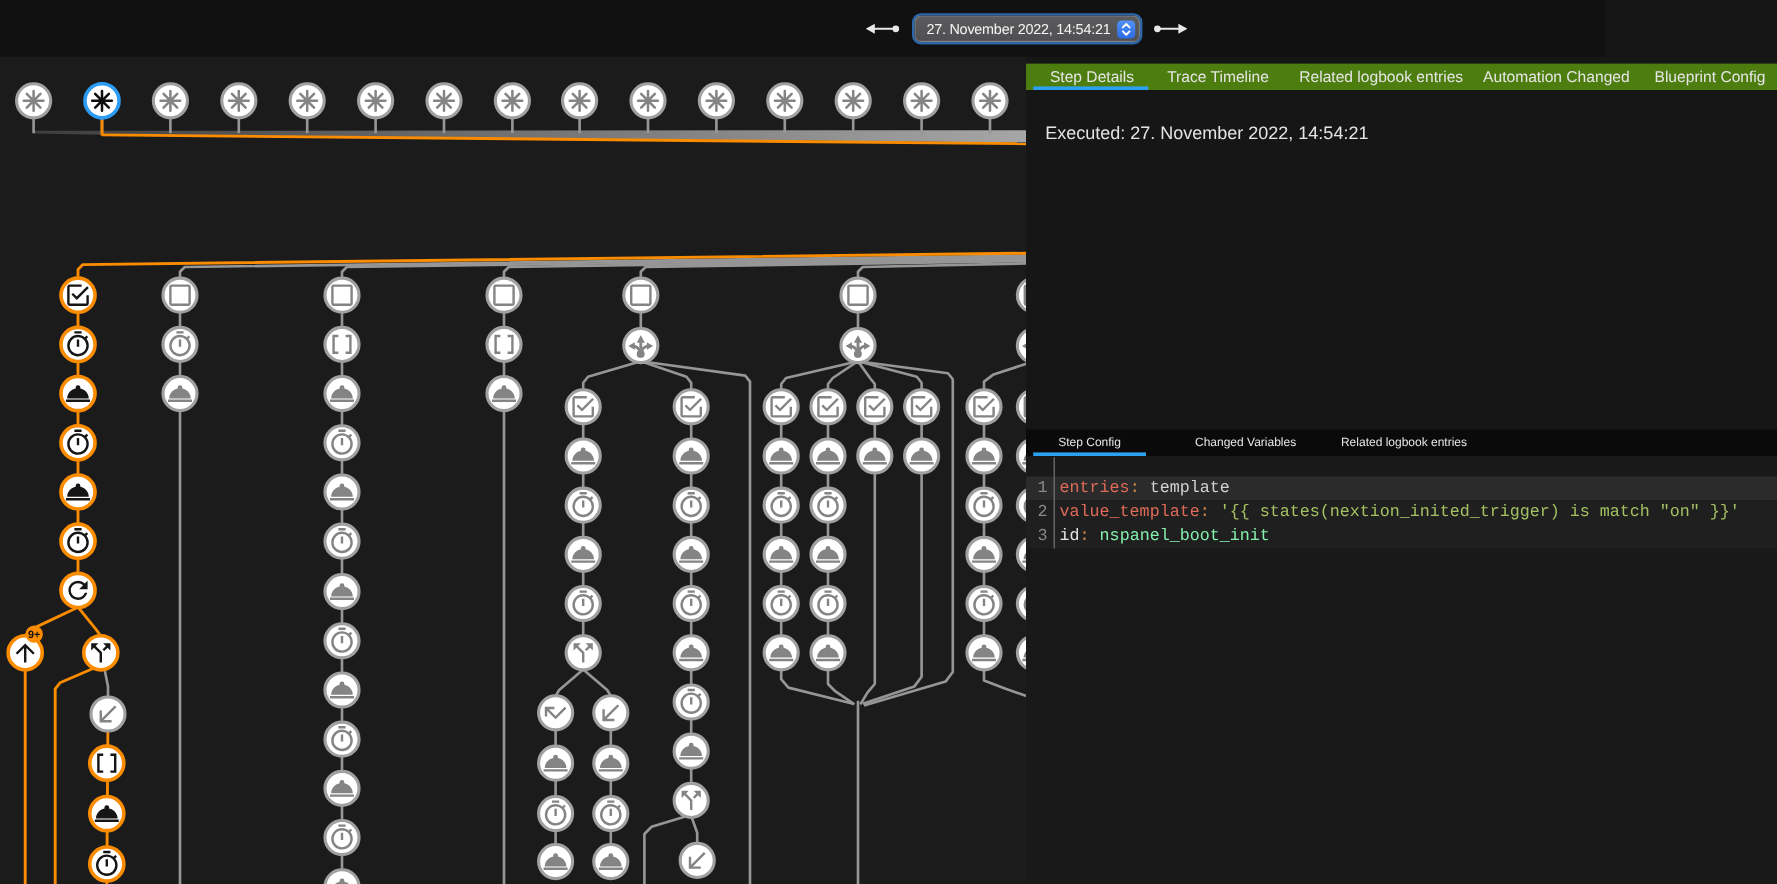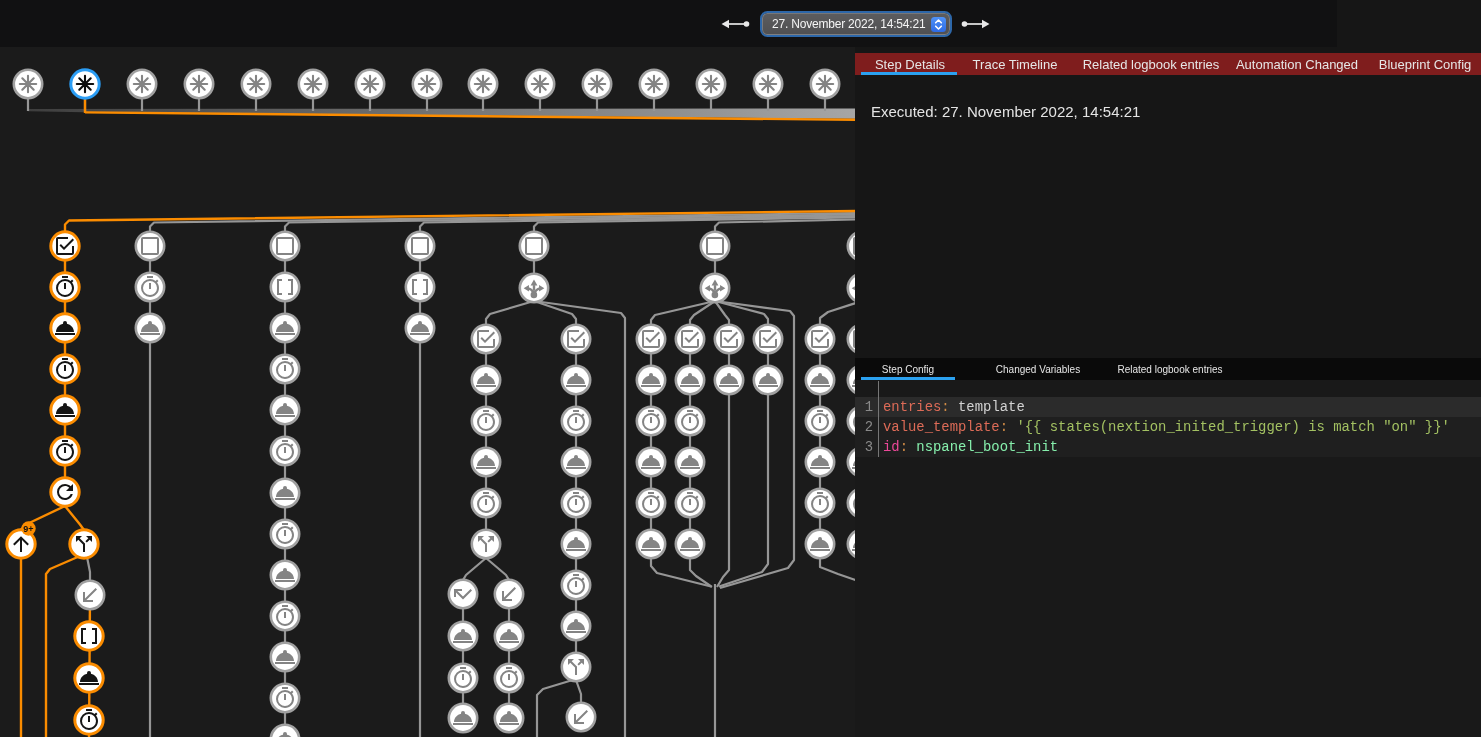--- a/index.html
+++ b/index.html
@@ -741,21 +741,21 @@
 <g transform="translate(862,544)">
       <circle r="14.2" fill="#fff" stroke="#a0a0a0" stroke-width="2.6"></circle>
       <g color="#848484" fill="currentColor" transform="translate(-12,-12)">
         <use href="#i-bell"></use>
       </g>
     </g>
 <circle cx="28.5" cy="528.5" r="7.2" fill="#fb8c00"></circle>
 <text x="28.5" y="531.6" font-family="Liberation Sans, sans-serif" font-size="9" font-weight="bold" fill="#111" text-anchor="middle">9+</text>
 </svg>
 <div style="position:absolute;left:855px;top:47px;width:626px;height:690px;background:#161616;font-family:'Liberation Sans',sans-serif">
-    <div style="position:absolute;left:0;top:6px;width:626px;height:22px;background:#7f1d1d;font-size:13px;color:#e6e6e6">
+    <div style="position:absolute;left:0;top:6px;width:626px;height:22px;background:#4d7c0f;font-size:13px;color:#e6e6e6">
       <span style="position:absolute;left:55px;top:50%;transform:translate(-50%,-50%);white-space:nowrap">Step Details</span>
       <span style="position:absolute;left:160px;top:50%;transform:translate(-50%,-50%);white-space:nowrap">Trace Timeline</span>
       <span style="position:absolute;left:296px;top:50%;transform:translate(-50%,-50%);white-space:nowrap">Related logbook entries</span>
       <span style="position:absolute;left:442px;top:50%;transform:translate(-50%,-50%);white-space:nowrap">Automation Changed</span>
       <span style="position:absolute;left:570px;top:50%;transform:translate(-50%,-50%);white-space:nowrap">Blueprint Config</span>
       <div style="position:absolute;left:6px;bottom:0;width:96px;height:3px;background:#2ba1f0"></div>
     </div>
     <div style="position:absolute;left:16px;top:56px;font-size:15px;color:#e4e4e4">Executed: 27. November 2022, 14:54:21</div>
     <div style="position:absolute;left:0;top:311px;width:626px;height:22px;background:#0a0a0a;font-size:10px;color:#e6e6e6">
       <span style="position:absolute;left:53px;top:50%;transform:translate(-50%,-50%);white-space:nowrap">Step Config</span>
@@ -767,21 +767,21 @@
       <div style="position:absolute;left:0;top:17px;width:626px;height:20px;background:#2b2b2b">
         <span style="position:absolute;left:0;width:18px;text-align:right;color:#8a8a8a">1</span>
         <span style="position:absolute;left:28px;white-space:pre"><span style="color:#dd6b57">entries</span><span style="color:#cf8a45">:</span><span style="color:#d2d2d2"> template</span></span>
       </div>
       <div style="position:absolute;left:0;top:37px;width:626px;height:20px;background:#1f1f1f">
         <span style="position:absolute;left:0;width:18px;text-align:right;color:#8a8a8a">2</span>
         <span style="position:absolute;left:28px;white-space:pre"><span style="color:#dd6b57">value_template</span><span style="color:#cf8a45">:</span><span style="color:#a3c162"> '{{ states(nextion_inited_trigger) is match "on" }}'</span></span>
       </div>
       <div style="position:absolute;left:0;top:57px;width:626px;height:20px;background:#1f1f1f">
         <span style="position:absolute;left:0;width:18px;text-align:right;color:#8a8a8a">3</span>
-        <span style="position:absolute;left:28px;white-space:pre"><span style="color:#ec4899">id</span><span style="color:#cf8a45">:</span><span style="color:#86efac"> nspanel_boot_init</span></span>
+        <span style="position:absolute;left:28px;white-space:pre"><span style="color:#e5e5e5">id</span><span style="color:#cf8a45">:</span><span style="color:#86efac"> nspanel_boot_init</span></span>
       </div>
       <div style="position:absolute;left:23px;top:1px;width:1px;height:76px;background:#777"></div>
     </div>
   </div>
 <div style="position:absolute;left:0;top:0;width:1337px;height:47px;background:#111112">
     <div style="position:absolute;left:762px;top:13px;width:188px;height:22px;border-radius:5.5px;background:linear-gradient(#5c5c5e,#505052);border:1px solid rgba(255,255,255,0.22);outline:2.5px solid rgba(62,150,250,0.65);outline-offset:0px;box-sizing:border-box">
       <span style="position:absolute;left:9px;top:0;line-height:20px;font-size:12px;color:#f5f5f5;letter-spacing:-0.2px;white-space:nowrap">27. November 2022, 14:54:21</span>
       <span style="position:absolute;right:3px;top:2.5px;width:15px;height:15px;border-radius:3.5px;background:linear-gradient(#4f92f7,#2e6be5)"><svg width="15" height="15" viewBox="0 0 15 15">
           <path d="M4.7,5.8 L7.5,3 L10.3,5.8 M4.7,9.2 L7.5,12 L10.3,9.2" stroke="#fff" stroke-width="1.6" fill="none" stroke-linecap="round" stroke-linejoin="round"></path>
         </svg></span>

